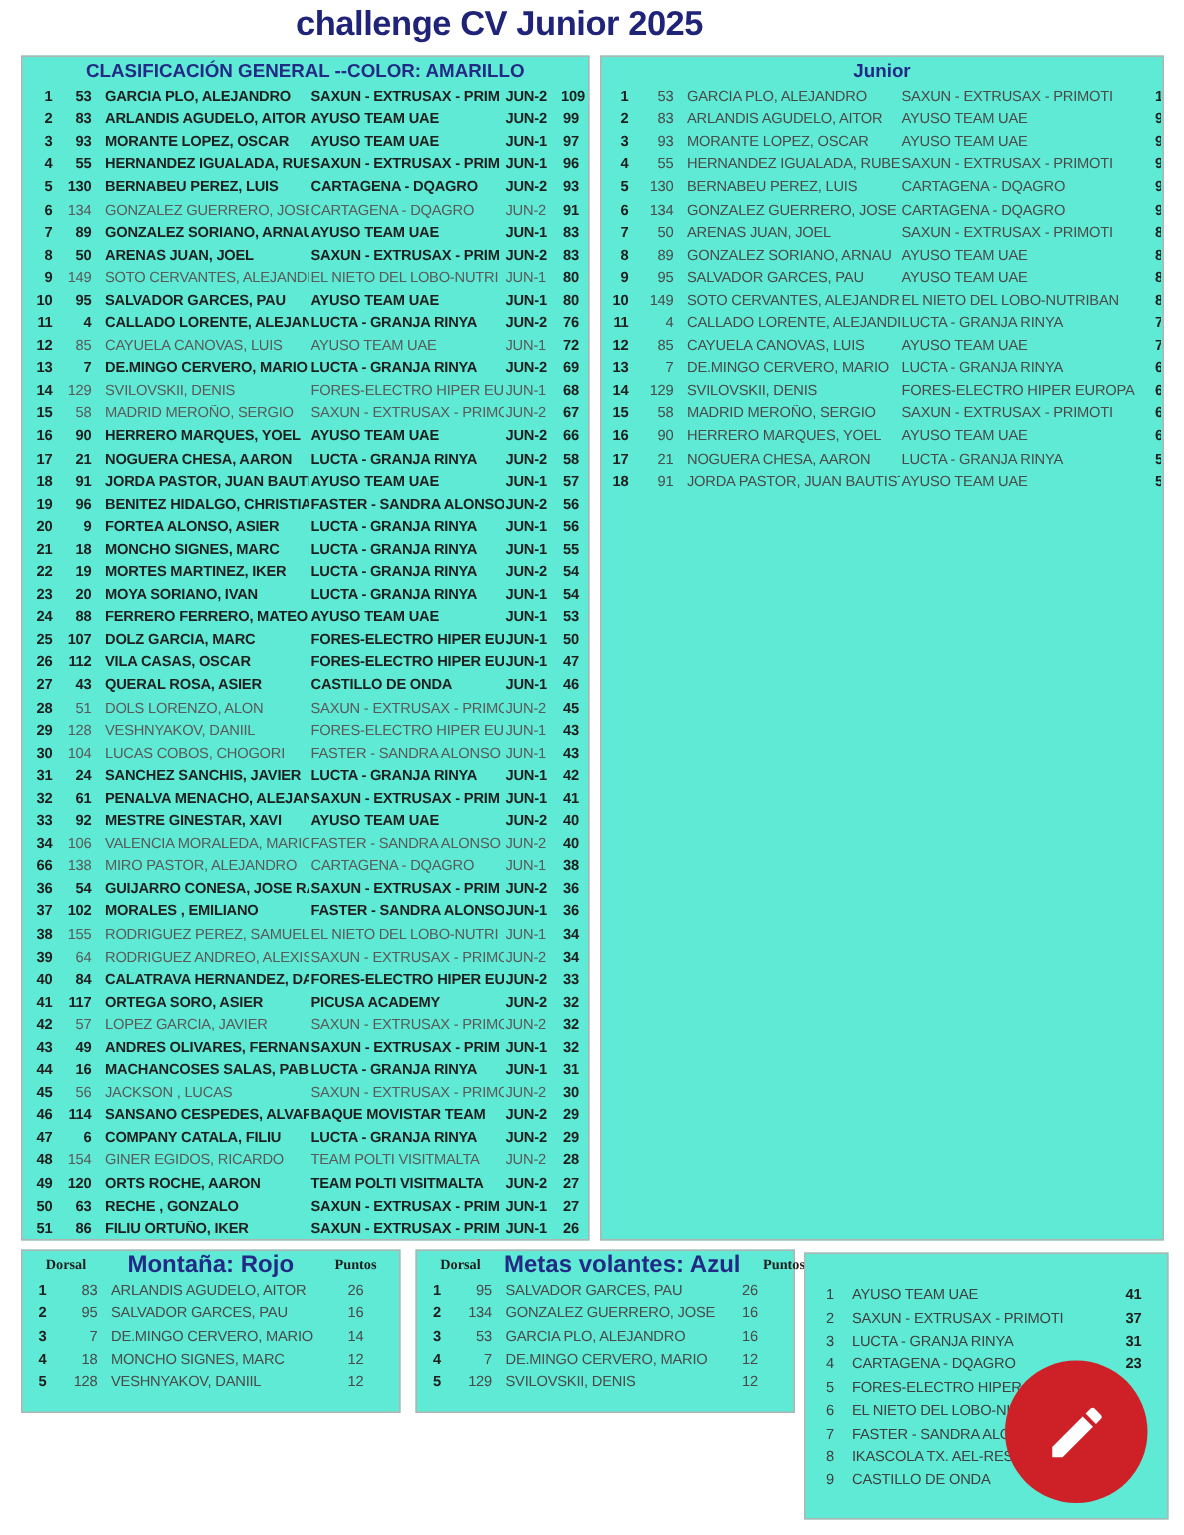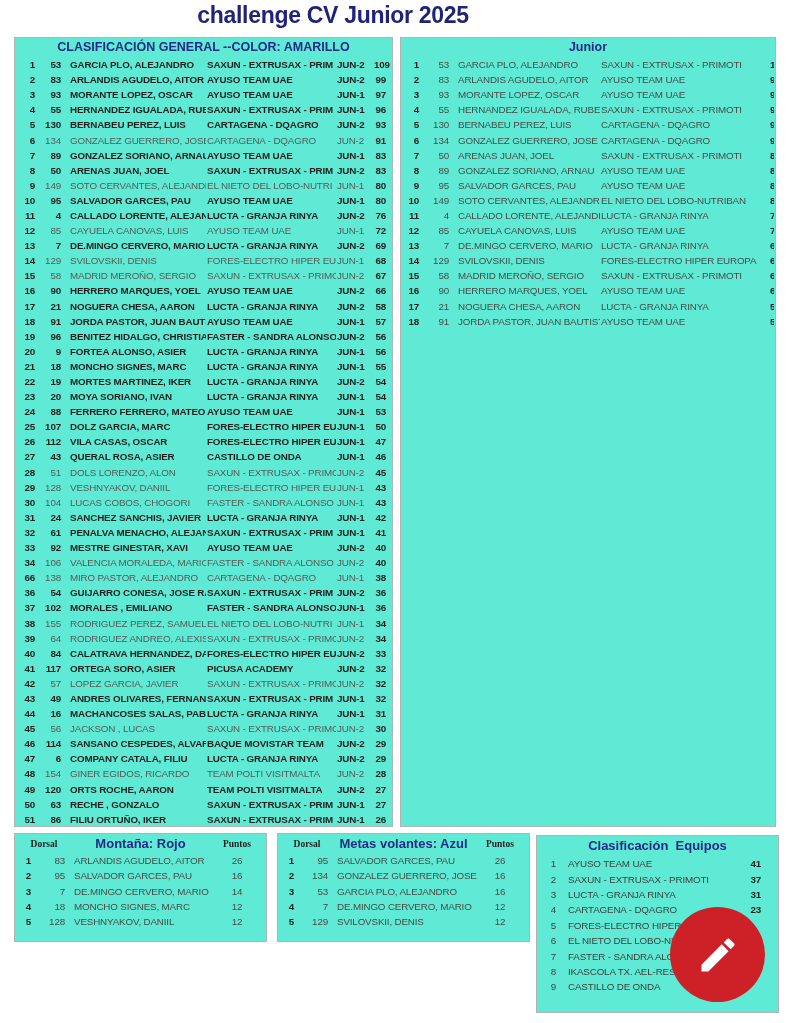--- a/index.html
+++ b/index.html
@@ -28,21 +28,21 @@
   }
   .shead{
     display:grid;grid-template-columns:58px 1fr 58px;align-items:center;
     height:19px;
   }
   .shead .side-col{
     font-family:"Liberation Serif","DejaVu Serif",serif;
     font-weight:700;font-size:9.5px;color:#1f1f1f;text-align:center;
   }
   .shead .side-title{
-    font-weight:700;font-size:13px;color:var(--header-blue,#232a85);
+    font-weight:700;font-size:16px;color:var(--header-blue,#232a85);
     text-align:center;white-space:pre;
   }
   .rows{position:absolute;left:1px;right:1px;top:19px;bottom:1px;overflow:hidden;}
   .panel-equipos .rows{top:20px;}
   .trow{display:grid;align-items:center;}
   .cell{overflow:hidden;white-space:nowrap;letter-spacing:-0.15px;}
   
   .g .trow{grid-template-columns:22px 26px 142px 130px 38px 1fr;height:15.1px;font-size:9.8px;font-weight:700;color:#1f1f1f;}
   .g .trow.light .c-dorsal,.g .trow.light .c-name,.g .trow.light .c-team,.g .trow.light .c-cat{font-weight:400;color:#595959;}
   
@@ -695,21 +695,20 @@
       <div class="trow">
         <div class="cell c-rank">5</div>
         <div class="cell c-dorsal">129</div>
         <div class="cell c-name">SVILOVSKII, DENIS</div>
         <div class="cell c-pts">12</div>
       </div>
     </div>
 </div>
 
 <div class="panel panel-equipos">
-  <div class="phead" style="font-size:13px;line-height:19px;">Clasificación  Equipos</div>
   <div class="rows e">
       <div class="trow">
         <div class="cell c-rank">1</div>
         <div class="cell c-name">AYUSO TEAM UAE</div>
         <div class="cell c-pts">41</div>
       </div>
       <div class="trow">
         <div class="cell c-rank">2</div>
         <div class="cell c-name">SAXUN - EXTRUSAX - PRIMOTI</div>
         <div class="cell c-pts">37</div>

